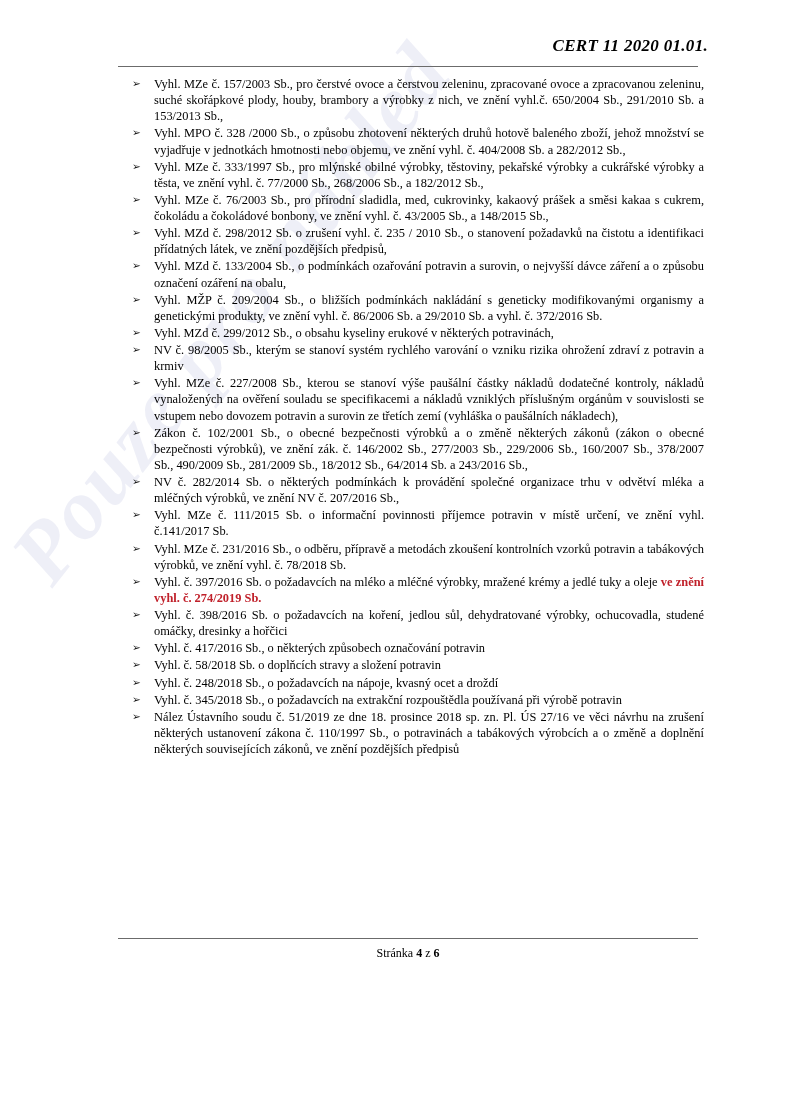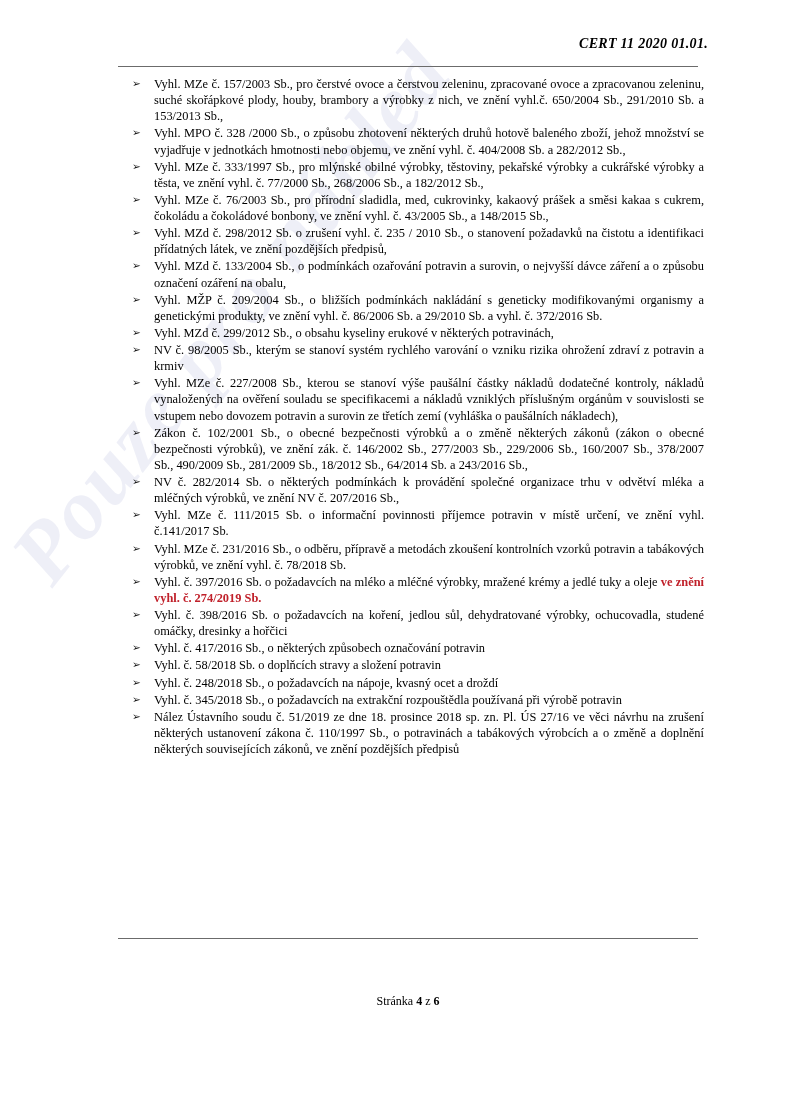--- a/index.html
+++ b/index.html
@@ -44,21 +44,21 @@
     letter-spacing: 2px;
   }
 
   .header {
     position: absolute;
     top: 36px;
     right: 92px;
     font-family: "Liberation Serif", serif;
     font-style: italic;
     font-weight: bold;
-    font-size: 14px;
+    font-size: 17px;
     letter-spacing: 0.3px;
     color: #000;
   }
 
   .rule-top {
     position: absolute;
     left: 118px;
     top: 66px;
     width: 580px;
     border-top: 1px solid #6b6b6b;
@@ -72,21 +72,20 @@
   }
 
   .footer {
     position: absolute;
     top: 946px;
     left: 118px;
     width: 580px;
     text-align: center;
     font-family: "Liberation Serif", serif;
     font-size: 12px;
-    margin-top: 48px;
   }
   .footer .pagenum { font-weight: bold; }
 
   .content {
     position: absolute;
     left: 118px;
     top: 76px;
     width: 586px;
   }
 

